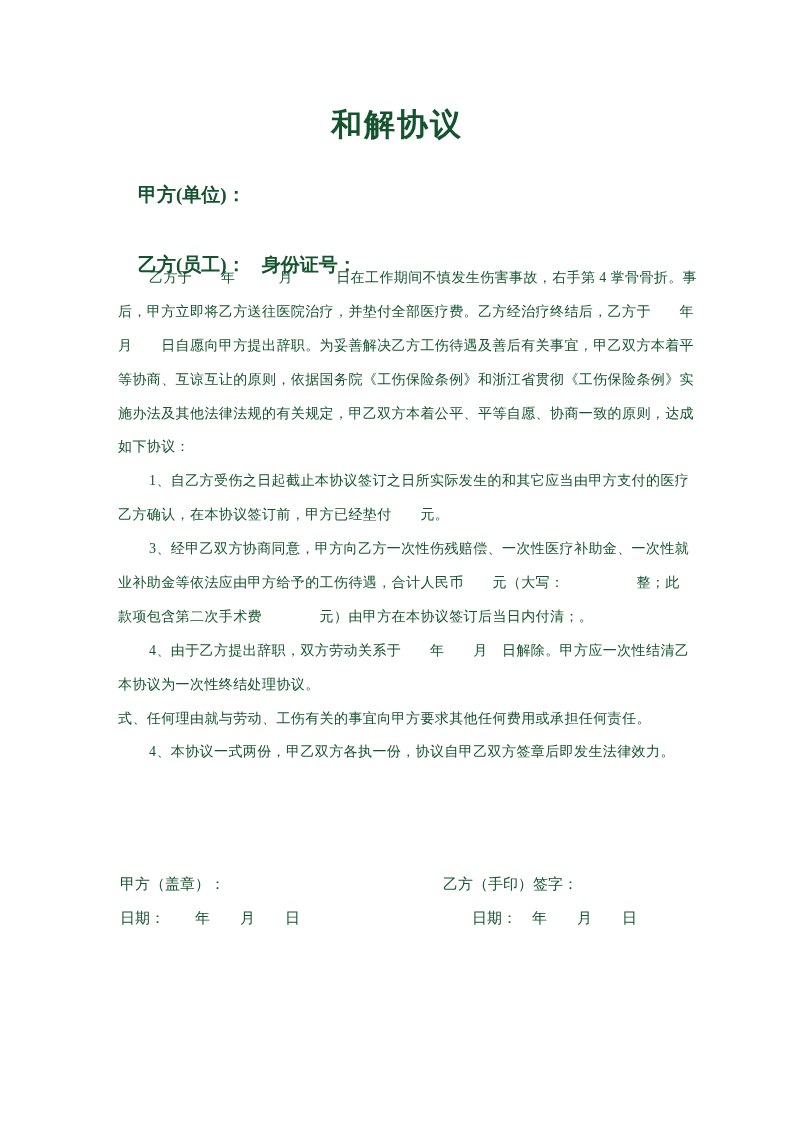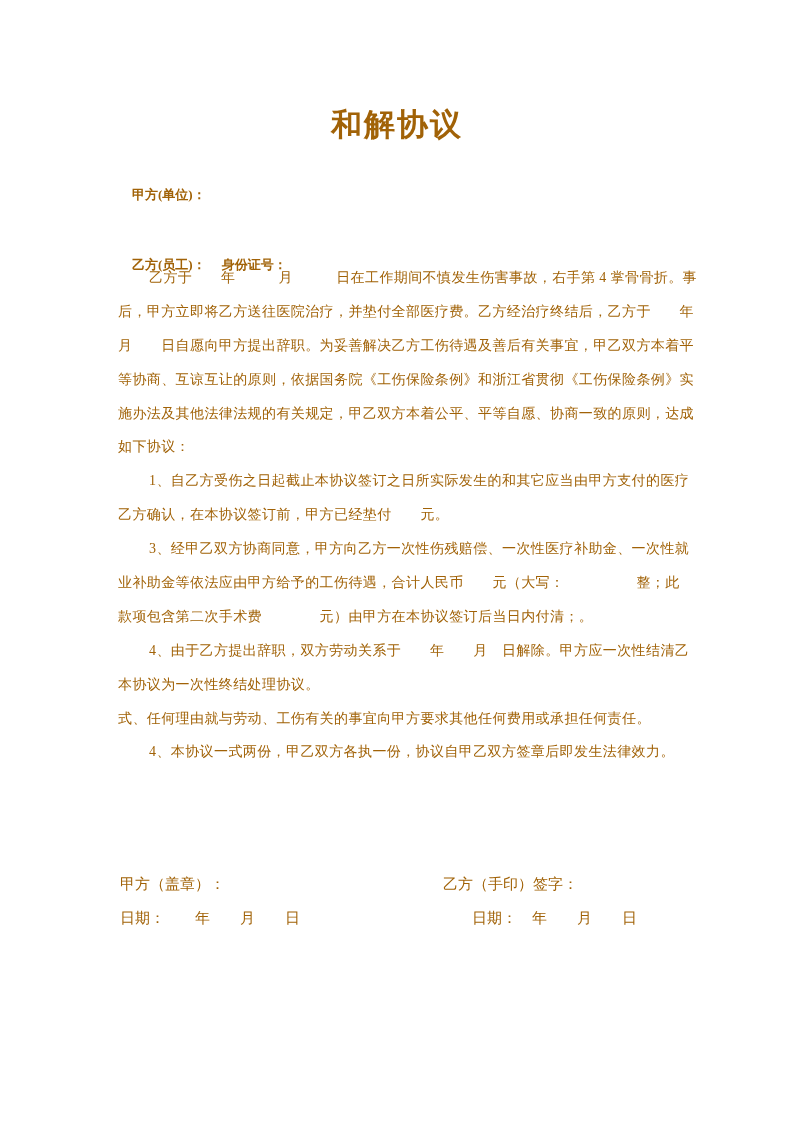--- a/index.html
+++ b/index.html
@@ -6,39 +6,39 @@
     margin: 0;
     padding: 0;
     background: #ffffff;
   }
   .page {
     position: relative;
     width: 794px;
     height: 1123px;
     background: #ffffff;
     font-family: "Liberation Serif", "DejaVu Serif", serif;
-    color: #a16207;
+    color: #14532d;
     overflow: hidden;
   }
   .title {
     position: absolute;
     top: 102px;
     left: 0;
     width: 794px;
     text-align: center;
     font-size: 31px;
     font-weight: bold;
     letter-spacing: 2px;
     line-height: 46px;
     white-space: pre;
   }
   .party-line {
     position: absolute;
     left: 119px;
-    font-size: 13px;
+    font-size: 19px;
     font-weight: bold;
     line-height: 18px;
     white-space: pre;
   }
   .party-a { top: 168px; }
   .party-b { top: 238px; }
   .party-b .id-label { margin-left: 16px; }
   .body {
     position: absolute;
     top: 261px;

